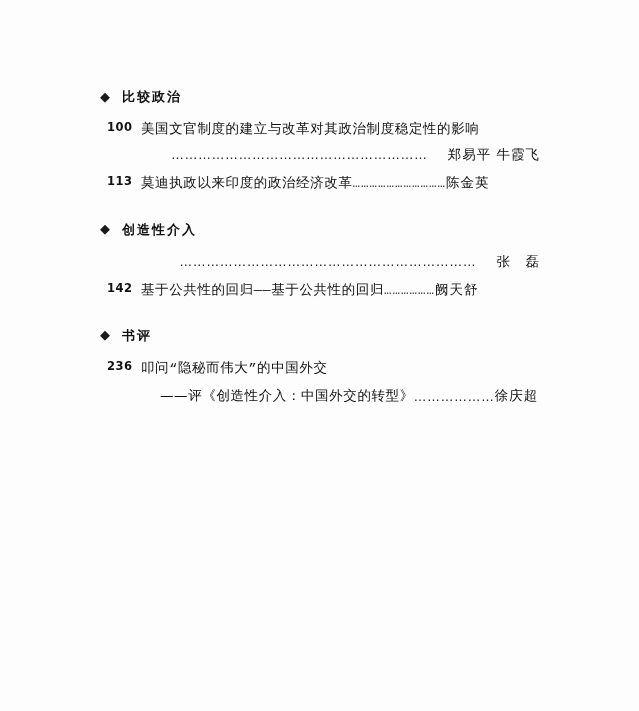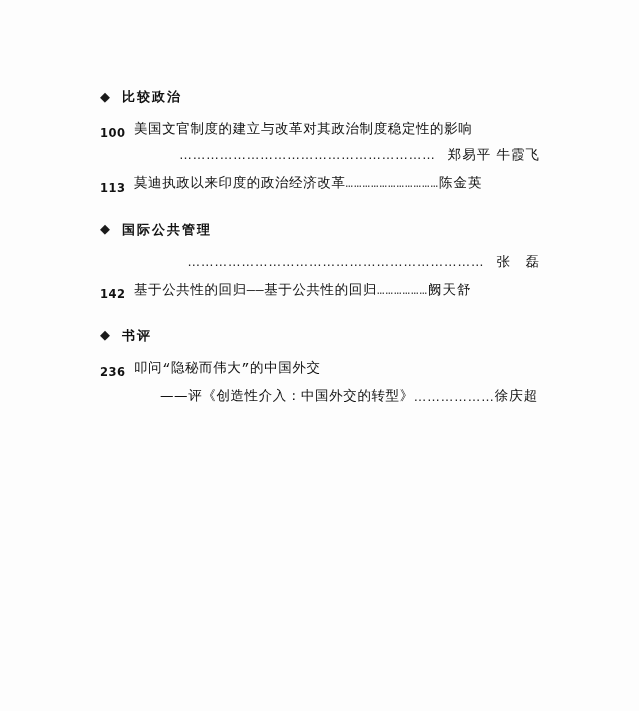--- a/index.html
+++ b/index.html
@@ -50,21 +50,22 @@
     font-size: 13px;
     font-weight: bold;
     letter-spacing: 2px;
     color: #111;
   }
   .entry {
     margin-bottom: 10px;
   }
   .entry-line1 {
     display: flex;
-    align-items: flex-end;
+    align-items: flex-start;
+    margin-left: 7px;
   }
   .page-num {
     width: 34px;
     flex: 0 0 34px;
     font-size: 11.5px;
     font-weight: bold;
     color: #111;
     letter-spacing: 0.5px;
   }
   .entry-title {
@@ -93,21 +94,21 @@
     padding-left: 34px;
     margin-top: 6px;
   }
   .entry-line2 .leader {
     flex: 0 1 auto;
     overflow: hidden;
     white-space: nowrap;
     text-align: right;
   }
   .entry-line2 .authors {
-    margin-left: 12px;
+    margin-left: 20px;
   }
   .entry-sub {
     padding-left: 60px;
     margin-top: 8px;
     display: flex;
     align-items: center;
     font-size: 13.5px;
     letter-spacing: 0.6px;
   }
   .entry-sub .sub-text {
@@ -146,21 +147,21 @@
         <div class="entry-line1">
           <span class="page-num">113</span>
           <span class="entry-title"><span>莫迪执政以来印度的政治经济改革</span><span class="inline-leader">……………………………</span><span class="authors">陈金英</span></span>
         </div>
       </div>
     </div>
 
     <div class="section">
       <div class="section-head">
         <span class="diamond">◆</span>
-        <span class="sec-title">国际公共管理</span>
+        <span class="sec-title">创造性介入</span>
       </div>
 
       <div class="entry">
         <div class="entry-line2">
           <span class="leader">…………………………………………………………</span>
           <span class="authors">张　磊</span>
         </div>
       </div>
 
       <div class="entry">

